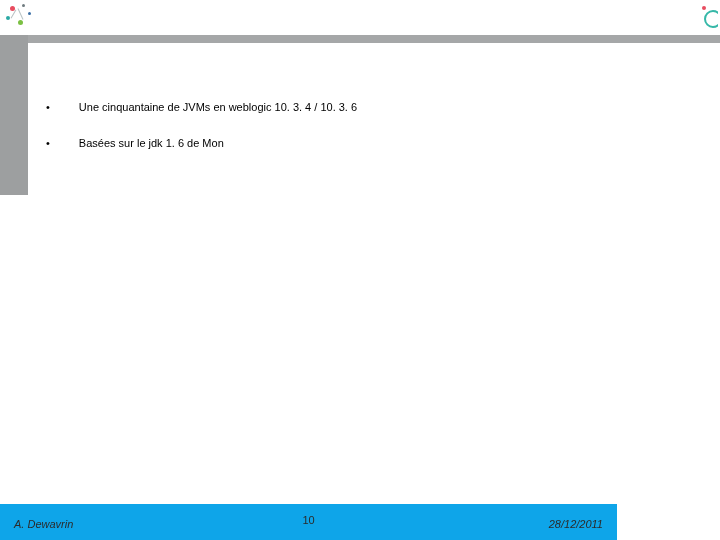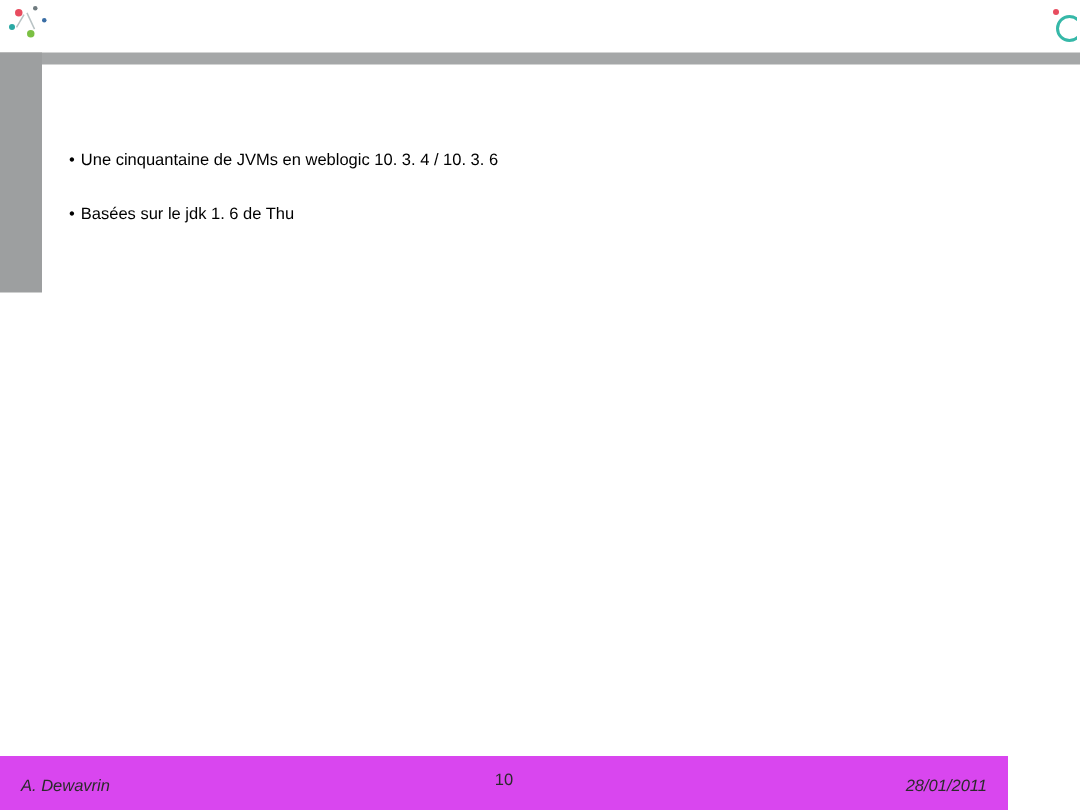--- a/index.html
+++ b/index.html
@@ -99,29 +99,30 @@
   .bullet {
     font-size: 11px;
     line-height: 14px;
     color: #000;
     margin-right: 4px;
   }
   .bullet-text {
     font-size: 11px;
     line-height: 14px;
     color: #000;
+    margin-left: 25px;
   }
   
   .footer {
     position: absolute;
     left: 0;
     bottom: 0;
-    width: 672px;
+    width: 617px;
     height: 36px;
-    background: #d946ef;
+    background: #0ea5e9;
   }
   .footer .author {
     position: absolute;
     left: 14px;
     bottom: 10px;
     font-size: 11px;
     font-style: italic;
     color: #2b2b2b;
   }
   .footer .page {
@@ -164,23 +165,23 @@
   <div class="top-bar"></div>
   <div class="left-strip"></div>
 
   <div class="content">
     <div class="bullet-row">
       <span class="bullet">•</span>
       <span class="bullet-text">Une cinquantaine de JVMs en weblogic 10. 3. 4 / 10. 3. 6</span>
     </div>
     <div class="bullet-row">
       <span class="bullet">•</span>
-      <span class="bullet-text">Basées sur le jdk 1. 6 de Thu</span>
+      <span class="bullet-text">Basées sur le jdk 1. 6 de Mon</span>
     </div>
   </div>
 
   <div class="footer">
     <span class="author">A. Dewavrin</span>
     <span class="page">10</span>
-    <span class="date">28/01/2011</span>
+    <span class="date">28/12/2011</span>
   </div>
 
 </div>
 
 </body></html>

